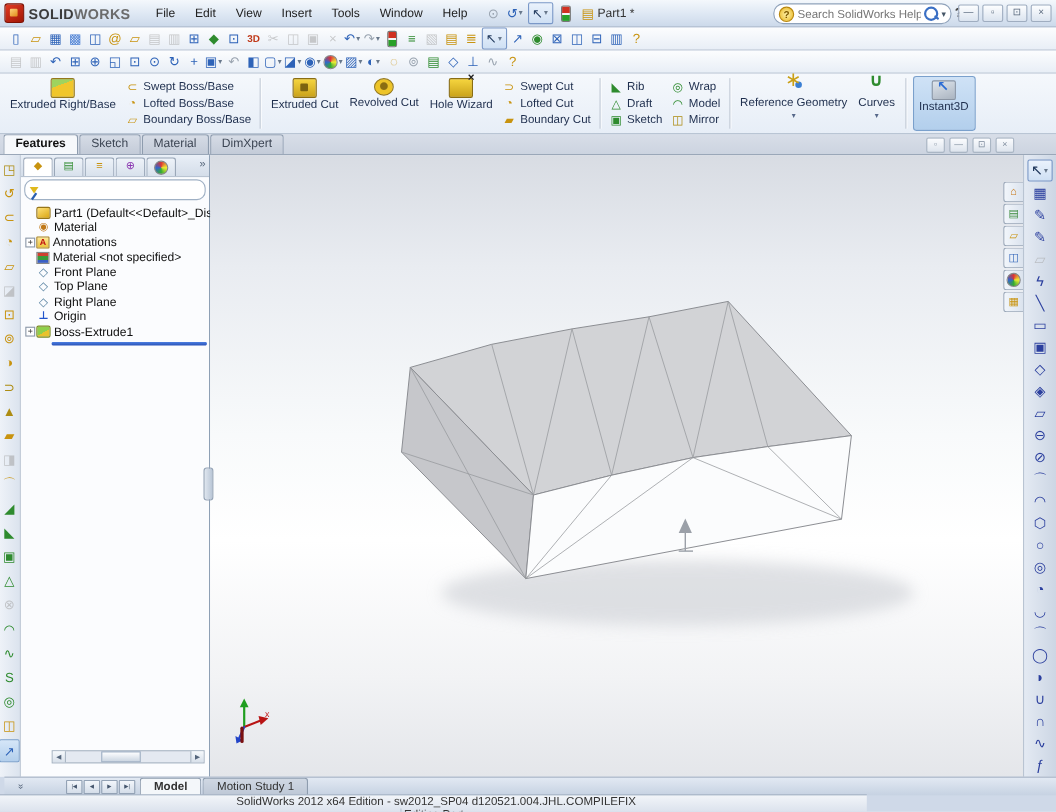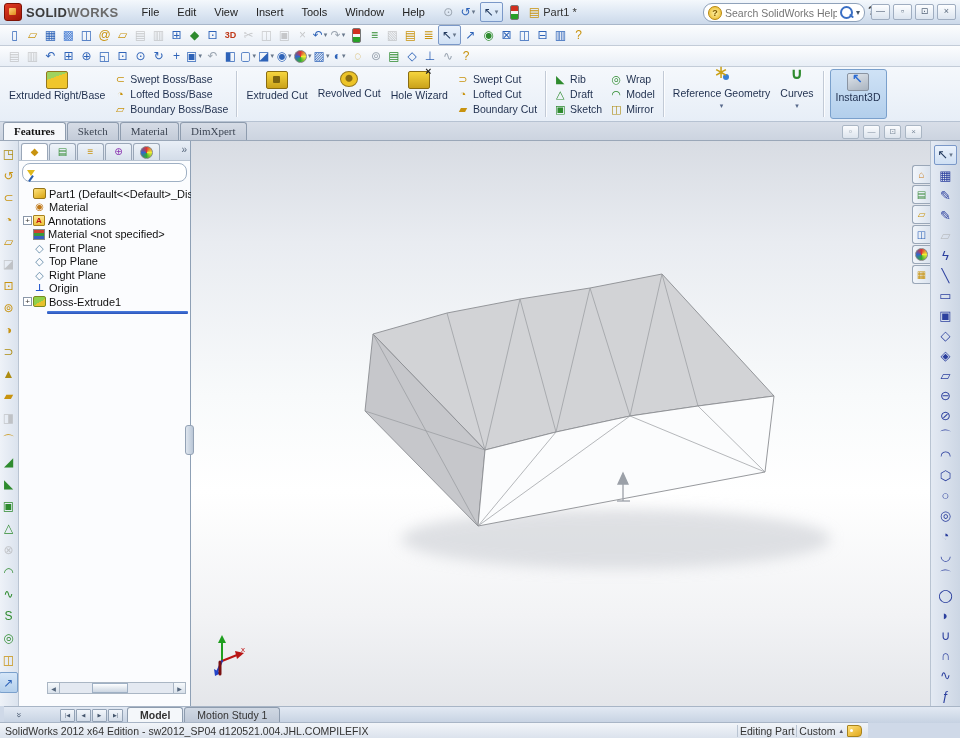--- a/index.html
+++ b/index.html
@@ -161,23 +161,23 @@
     background:linear-gradient(#e2e9f3,#c6d2e2);border-top:1px solid #a8b5c6;display:flex;align-items:center;}
   .ltb-chevron{width:30px;text-align:center;color:#4a5a70;font-size:9px;transform:rotate(90deg);}
   .mnav{display:flex;gap:1px;margin-left:26px;}
   .mnav-btn{width:13px;height:11px;border:1px solid #93a2b5;background:linear-gradient(#f2f6fb,#d4dde9);
     font-size:5px;color:#44556c;display:flex;align-items:center;justify-content:center;border-radius:1px;}
   .mtabs{display:flex;margin-left:4px;height:100%;align-items:flex-end;}
   .mtab{padding:1px 12px 2px;border:1px solid #8e9cae;border-bottom:none;border-radius:3px 3px 0 0;
     background:linear-gradient(#d0d8e3,#bdc7d6);color:#333;margin-right:1px;font-size:10.5px;}
   .mtab.active{background:#f4f7fa;font-weight:bold;}
   
-  .statusbar{position:absolute;left:0;top:722px;width:868px;height:16px;
+  .statusbar{position:absolute;left:0;top:722px;width:788px;height:16px;
     background:linear-gradient(#f2f5f9,#dae1ec);border-top:1px solid #a8b5c6;
-    display:flex;align-items:center;font-size:10.5px;color:#333;}
+    display:flex;align-items:center;font-size:10.5px;color:#333;flex-direction:column;}
   .sb-left{padding-left:5px;flex:1;}
   .sb-seg{padding:0 2px;border-left:1px solid #b9c4d2;height:12px;display:flex;align-items:center;gap:4px;}
   .sb-caret-up{font-size:7px;color:#556;}
   .tag-icon{width:13px;height:10px;background:linear-gradient(145deg,#ffe07a,#e0a81c);border:1px solid #a8821c;
     border-radius:1px 4px 4px 1px;margin:0 6px 0 2px;position:relative;}
   .tag-icon::after{content:"";position:absolute;left:2px;top:3px;width:3px;height:3px;border-radius:50%;background:#fff;}
 </style>
 </head>
 <body>
 
@@ -512,21 +512,21 @@
   <div class="rgroup">
 
   <div class="rib-big pressed c-instant">
         <span class="bigicon"></span>
         <span class="blabel">Instant3D</span>
       </div>
     </div>
 </div>
 
 <div class="tabrow">
-  <div style="display:flex;align-items:flex-end;font-family:Liberation Serif, serif;">
+  <div style="display:flex;align-items:flex-end;">
 
   <span class="ctab active">Features</span>
       <span class="ctab">Sketch</span>
       <span class="ctab">Material</span>
       <span class="ctab">DimXpert</span>
     </div>
   <div class="docwin">
 
   <span class="dwb">▫</span>
       <span class="dwb">—</span>

